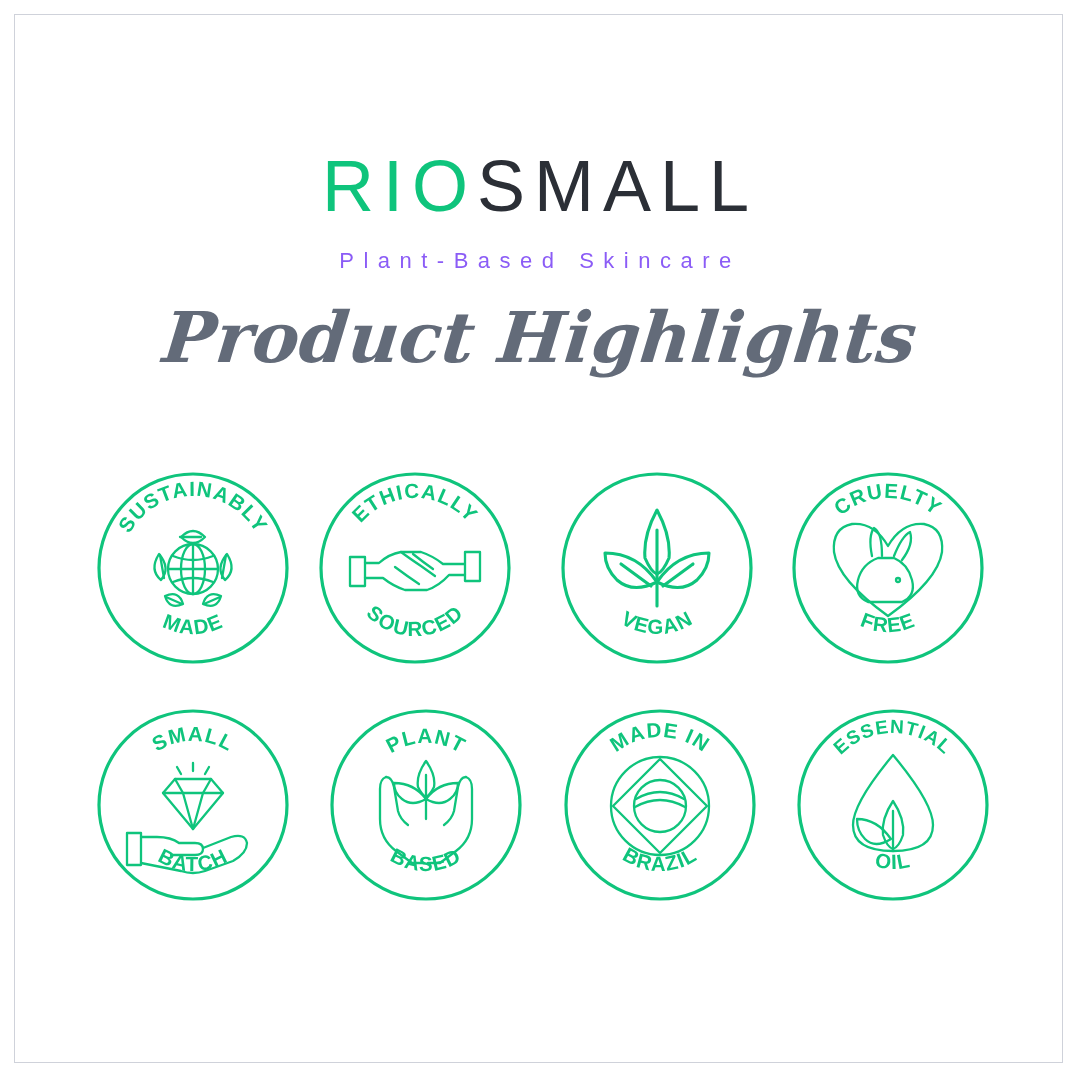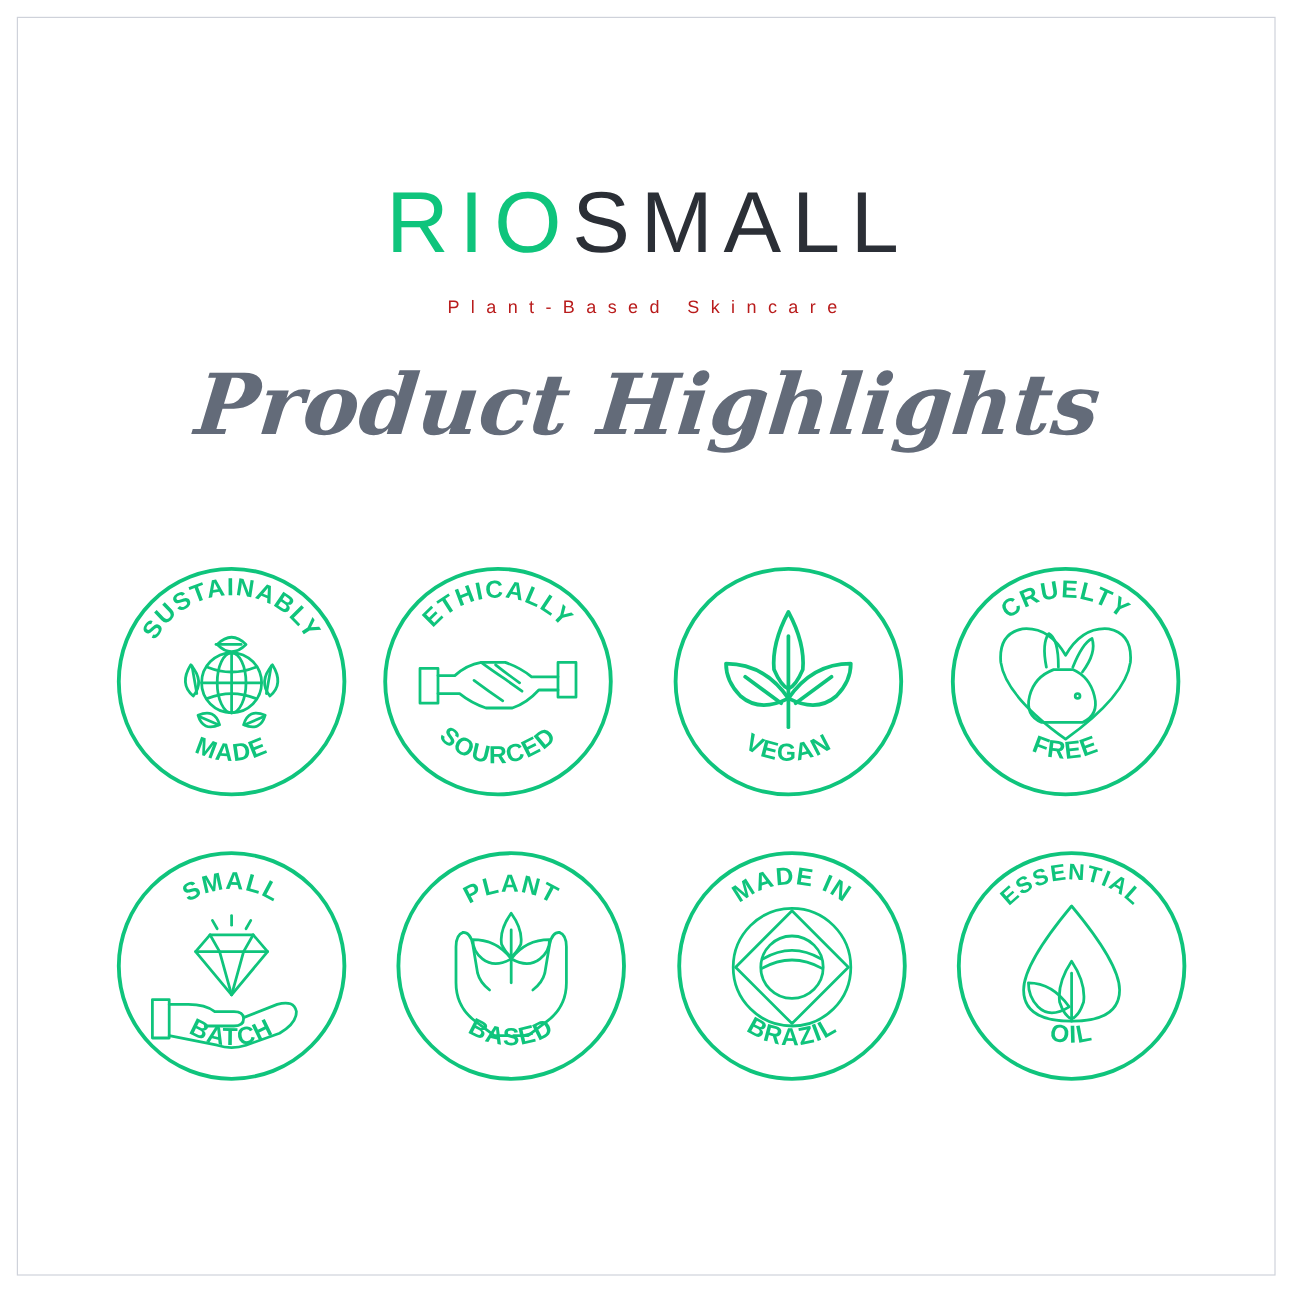--- a/index.html
+++ b/index.html
@@ -34,23 +34,23 @@
     letter-spacing:9px;
     font-weight:400;
     white-space:nowrap;
   }
   .brand .rio{color:#0FC47C;margin-top:32px;}
   .brand .forest{color:#2B2F36;}
 
   .tagline{
     position:absolute;left:0;right:0;top:248px;
     text-align:center;
-    font-size:15px;
+    font-size:22px;
     letter-spacing:9.5px;
-    color:#b91c1c;
+    color:#8b5cf6;
     font-weight:300;
     white-space:nowrap;
   }
 
   .script-title{
     position:absolute;left:0;right:0;top:296px;
     text-align:center;
     font-family:"DejaVu Serif", serif;
     font-style:italic;
     font-weight:700;

